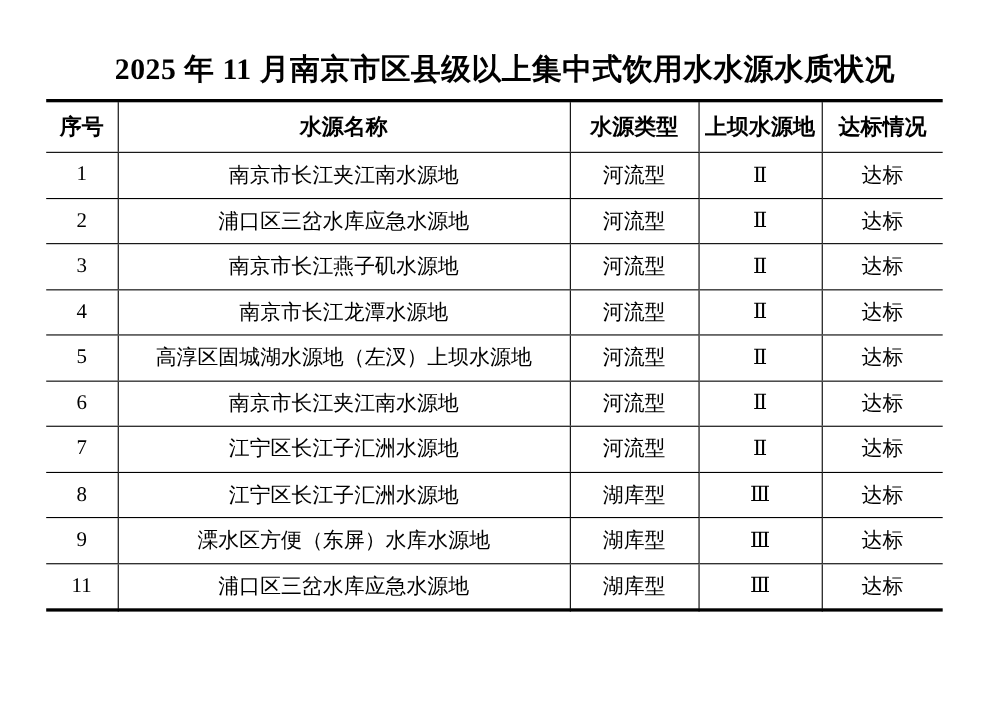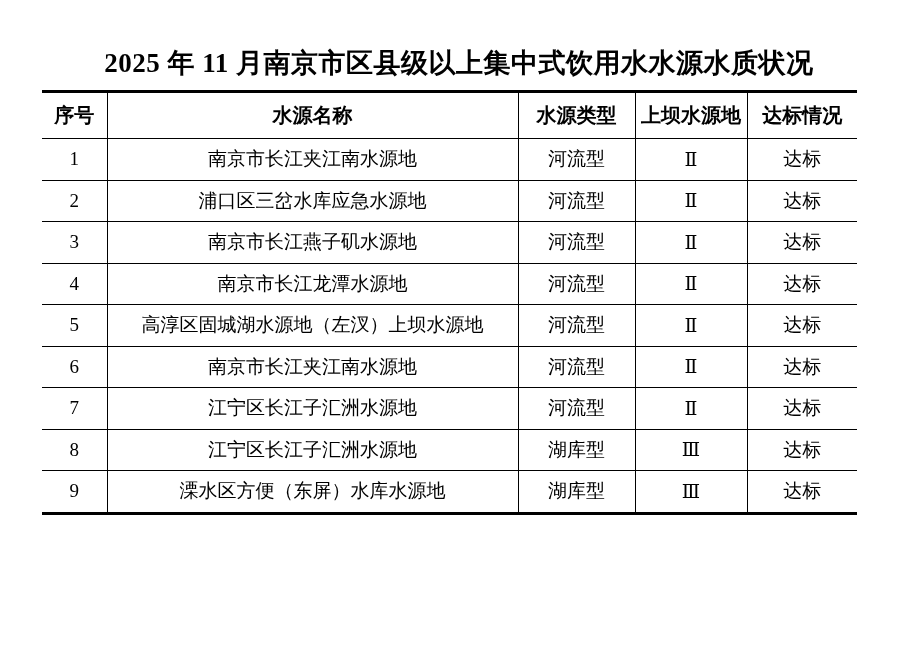--- a/index.html
+++ b/index.html
@@ -145,15 +145,22 @@
           <td>Ⅲ</td>
           <td>达标</td>
         </tr>
         <tr>
           <td>9</td>
           <td>溧水区方便（东屏）水库水源地</td>
           <td>湖库型</td>
           <td>Ⅲ</td>
           <td>达标</td>
         </tr>
+        <tr>
+          <td>11</td>
+          <td>浦口区三岔水库应急水源地</td>
+          <td>湖库型</td>
+          <td>Ⅲ</td>
+          <td>达标</td>
+        </tr>
       </tbody>
   </table>
 </div>
 
 </body></html>

